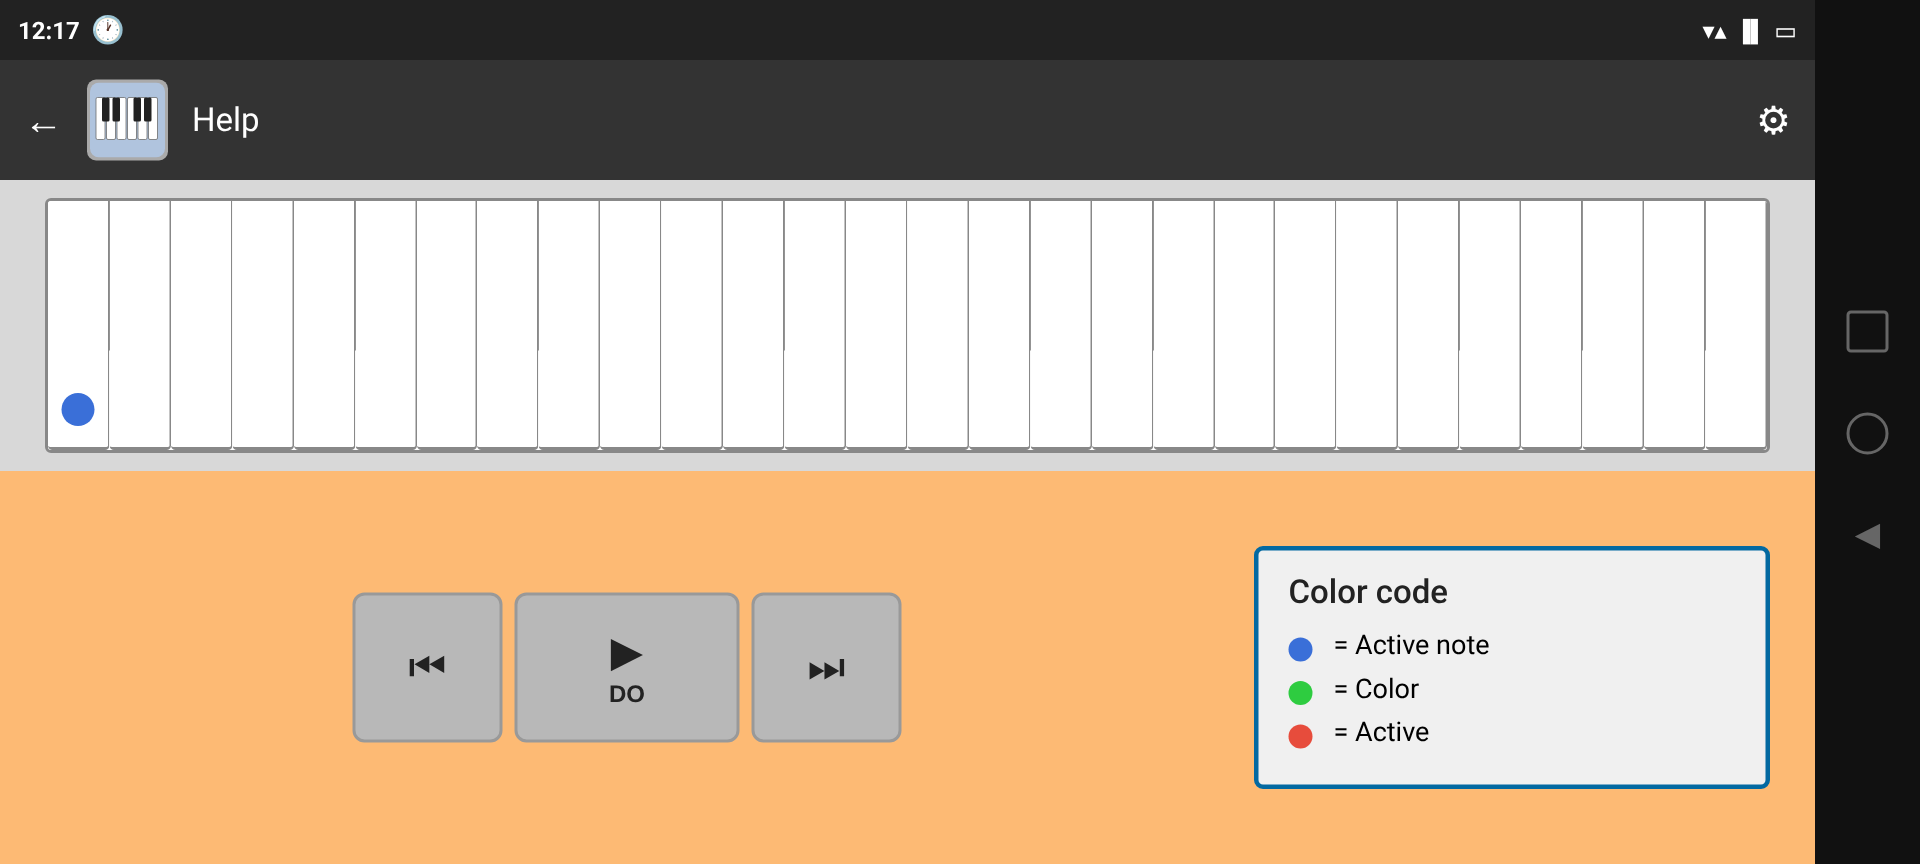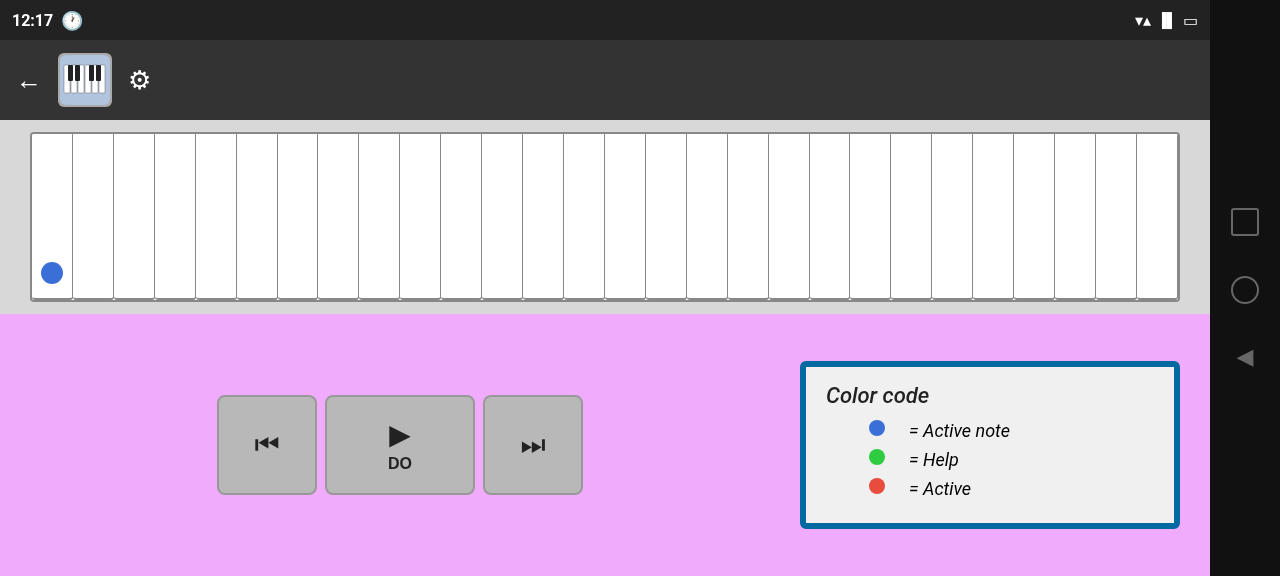--- a/index.html
+++ b/index.html
@@ -37,21 +37,21 @@
       color: white;
     }
 
     
     .app-container {
       position: absolute;
       left: 0;
       top: 0;
       width: 1210px;
       height: 576px;
-      background: #f0abfc;
+      background: #fdba74;
       display: flex;
       flex-direction: column;
     }
 
     
     .right-sidebar {
       position: absolute;
       right: 0;
       top: 0;
       width: 70px;
@@ -198,40 +198,38 @@
     .btn-label {
       font-size: 16px;
       font-weight: bold;
       color: #222;
       margin-top: 4px;
       text-align: right;
     }
 
     
     .color-code-panel {
-      width: 380px;
+      width: 344px;
       background: #f0f0f0;
-      border: 6px solid #0369a1;
+      border: 3px solid #0369a1;
       border-radius: 6px;
       padding: 16px 20px;
-      font-style: italic;
     }
     .color-code-title {
       font-size: 22px;
       font-weight: 500;
       color: #222;
       margin-bottom: 12px;
     }
     .color-code-item {
       display: flex;
-      align-items: flex-start;
-      gap: 24px;
+      align-items: flex-end;
+      gap: 14px;
       margin-bottom: 8px;
       font-size: 18px;
-      margin-left: 43px;
     }
     .color-dot {
       width: 16px;
       height: 16px;
       border-radius: 50%;
       flex-shrink: 0;
     }
 
     
     .piano-svg {
@@ -272,20 +270,21 @@
         <rect x="25" y="10" width="6" height="28" rx="1" fill="white" stroke="#666" stroke-width="0.5"></rect>
         <rect x="32" y="10" width="6" height="28" rx="1" fill="white" stroke="#666" stroke-width="0.5"></rect>
         <rect x="39" y="10" width="6" height="28" rx="1" fill="white" stroke="#666" stroke-width="0.5"></rect>
 
         <rect x="8" y="10" width="5" height="16" rx="1" fill="#222"></rect>
         <rect x="15" y="10" width="5" height="16" rx="1" fill="#222"></rect>
         <rect x="29" y="10" width="5" height="16" rx="1" fill="#222"></rect>
         <rect x="36" y="10" width="5" height="16" rx="1" fill="#222"></rect>
       </svg>
     </div>
+    <span class="toolbar-title">Help</span>
     <span class="toolbar-settings">⚙</span>
   </div>
 
   <div class="piano-section">
     <div class="piano-wrapper">
 
       <div class="piano-keys">
         <div class="white-key" style="position:relative;">
           <div class="blue-dot"></div>
         </div>
@@ -365,21 +364,21 @@
     </div>
 
     <div class="color-code-panel">
       <div class="color-code-title">Color code</div>
       <div class="color-code-item">
         <div class="color-dot" style="background:#3a6fd8;"></div>
         <span>= Active note</span>
       </div>
       <div class="color-code-item">
         <div class="color-dot" style="background:#2ecc40;"></div>
-        <span>= Help</span>
+        <span>= Color</span>
       </div>
       <div class="color-code-item">
         <div class="color-dot" style="background:#e74c3c;"></div>
         <span>= Active</span>
       </div>
     </div>
   </div>
 </div>
 
 <div class="right-sidebar">

